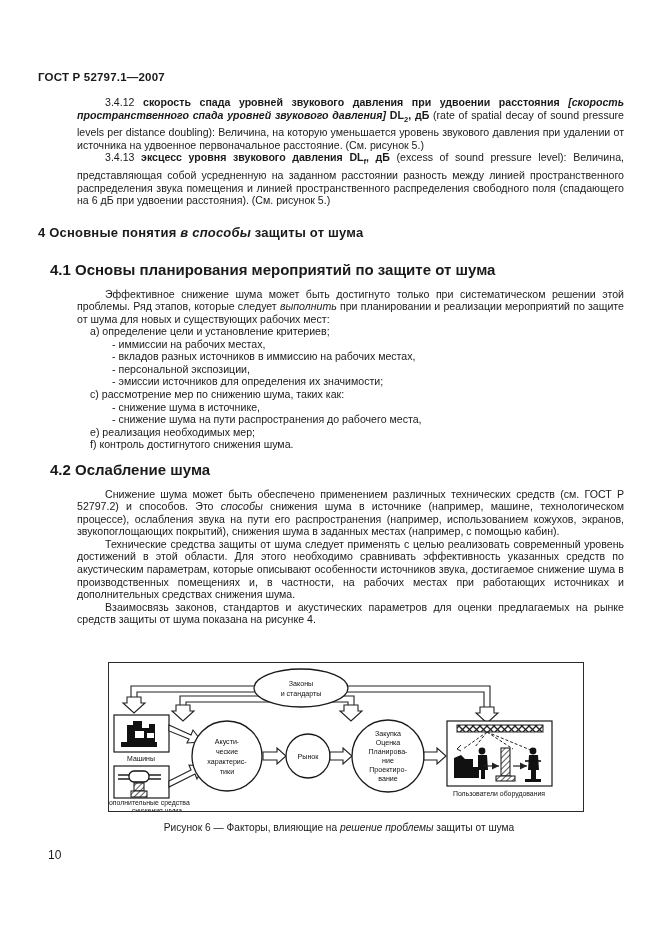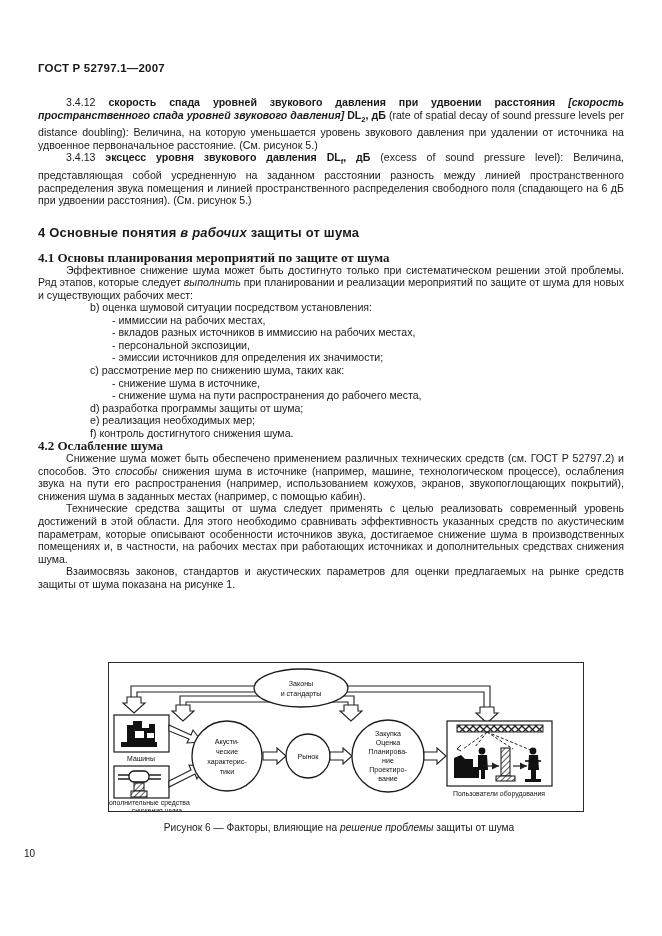--- a/index.html
+++ b/index.html
@@ -17,60 +17,60 @@
   }
   .page {
     position: relative;
     width: 662px;
     height: 936px;
     box-sizing: border-box;
     padding: 0;
   }
   .header {
     position: absolute;
-    top: 62px;
+    top: 71px;
     left: 38px;
     font-size: 11.5px;
     font-weight: bold;
     letter-spacing: 0.2px;
   }
   .content {
     position: absolute;
     top: 96px;
     left: 38px;
     width: 586px;
   }
   p {
     margin: 0;
     font-size: 10.6px;
     line-height: 12.55px;
     text-align: justify;
     text-justify: inter-word;
   }
   p.indent {
     text-indent: 28px;
+    margin-left: 39px;
   }
   .b { font-weight: bold; }
   .bi { font-weight: bold; font-style: italic; }
   .i { font-style: italic; }
   sub { font-size: 7.6px; font-weight: bold; }
   h2.section {
     margin: 0;
     font-size: 13px;
     font-weight: bold;
     line-height: 15px;
     letter-spacing: 0.2px;
   }
   h2.section .i { font-style: italic; font-weight: bold; }
   h3.subsection {
-    margin: 0;
-    font-size: 13px;
+    margin: 12px;
+    font-size: 15px;
     font-weight: bold;
     line-height: 13px;
-    font-family: Liberation Serif, serif;
   }
   .spacer-lg { height: 18px; }
   .spacer-md { height: 11px; }
   .list-a { margin: 0; padding: 0 0 0 52px; font-size: 10.6px; line-height: 12.55px; }
   .list-a li { list-style: none; }
   .list-dash { padding-left: 22px; }
   
   .figure-wrap {
     position: absolute;
     left: 108px;
@@ -90,23 +90,23 @@
     position: absolute;
     left: 8px;
     top: 822px;
     width: 662px;
     text-align: center;
     font-size: 10.2px;
   }
   .fig-caption .i { font-style: italic; }
   .page-number {
     position: absolute;
-    left: 24px;
+    left: 48px;
     top: 848px;
-    font-size: 10px;
+    font-size: 12px;
   }
   svg { display: block; }
   .dtext {
     font-family: "Liberation Sans", sans-serif;
     font-size: 7.1px;
     fill: #111;
   }
   .dtext-sm {
     font-family: "Liberation Sans", sans-serif;
     font-size: 6.9px;
@@ -121,49 +121,48 @@
   <div class="header">ГОСТ Р 52797.1—2007</div>
 
   <div class="content">
 
     <p class="indent"><span>3.4.12</span> <span class="b">скорость спада уровней звукового давления при удвоении расстояния</span> <span class="bi">[скорость пространственного спада уровней звукового давления]</span> <span class="b">DL</span><sub>2</sub><span class="b">, дБ</span> <span>(rate of spatial decay of sound pressure levels per distance doubling):</span> <span>Величина, на которую уменьшается уровень звукового давления при удалении от источника на удвоенное первоначальное расстояние. (См. рисунок 5.)</span></p>
 
     <p class="indent"><span>3.4.13</span> <span class="b">эксцесс уровня звукового давления</span> <span class="b">DL</span><sub>f</sub><span class="b">, дБ</span> <span>(excess of sound pressure level):</span> <span>Величина, представляющая собой усредненную на заданном расстоянии разность между линией пространственного распределения звука помещения и линией пространственного распределения свободного поля (спадающего на 6 дБ при удвоении расстояния). (См. рисунок 5.)</span></p>
 
     <div class="spacer-lg"></div>
 
-    <h2 class="section"><span>4 Основные понятия </span><span class="i">в рабочих</span><span>  защиты от шума</span></h2>
+    <h2 class="section"><span>4 Основные понятия </span><span class="i">в способы</span><span>  защиты от шума</span></h2>
 
     <div class="spacer-md"></div>
 
     <h3 class="subsection">4.1 Основы планирования мероприятий по защите от шума</h3>
 
     <p class="indent"><span>Эффективное снижение шума  может быть достигнуто только при систематическом решении этой проблемы. Ряд этапов, которые следует </span><span class="i">выполнить</span><span> при планировании и реализации мероприятий по защите от шума для новых и существующих рабочих мест:</span></p>
 
     <ul class="list-a">
-      <li>b) оценка шумовой ситуации посредством установления:</li>
+      <li>a) определение цели и установление критериев;</li>
       <li class="list-dash">- иммиссии на рабочих местах,</li>
       <li class="list-dash">- вкладов разных источников в иммиссию на рабочих местах,</li>
       <li class="list-dash">- персональной экспозиции,</li>
       <li class="list-dash">- эмиссии источников для определения их значимости;</li>
       <li>c) рассмотрение мер по снижению шума, таких как:</li>
       <li class="list-dash">- снижение шума в источнике,</li>
       <li class="list-dash">- снижение шума на пути распространения до рабочего места,</li>
-      <li>d) разработка программы защиты от шума;</li>
       <li>e) реализация необходимых мер;</li>
       <li>f)  контроль достигнутого снижения шума.</li>
     </ul>
 
     <h3 class="subsection">4.2 Ослабление шума</h3>
 
     <p class="indent"><span>Снижение  шума  может  быть   обеспечено   применением   различных   технических   средств   (см. ГОСТ Р  52797.2) и способов. Это </span><span class="i">способы</span><span> снижения шума в источнике (например, машине, технологическом процессе), ослабления звука на пути его распространения (например, использованием кожухов, экранов, звукопоглощающих покрытий), снижения шума в заданных местах (например, с помощью кабин).</span></p>
 
     <p class="indent">Технические средства защиты от шума следует применять с целью реализовать современный уровень достижений в этой области. Для этого необходимо  сравнивать эффективность указанных средств по акустическим параметрам, которые описывают особенности источников звука, достигаемое снижение шума в производственных помещениях и, в частности, на рабочих местах при работающих источниках и дополнительных  средствах снижения шума.</p>
 
-    <p class="indent">Взаимосвязь законов, стандартов и акустических параметров для оценки предлагаемых на рынке средств защиты от шума показана на рисунке 1.</p>
+    <p class="indent">Взаимосвязь законов, стандартов и акустических параметров для оценки предлагаемых на рынке средств защиты от шума показана на рисунке 4.</p>
 
   </div>
 
   <div class="figure-wrap">
     <div class="figure-frame">
       <svg width="448" height="148" viewBox="0 0 448 148">
         <defs>
           <pattern id="hatch" width="4" height="4" patternUnits="userSpaceOnUse" patternTransform="rotate(45)">
             <rect width="4" height="4" fill="#fff"></rect>
             <line x1="0" y1="0" x2="0" y2="4" stroke="#333" stroke-width="1.6"></line>

